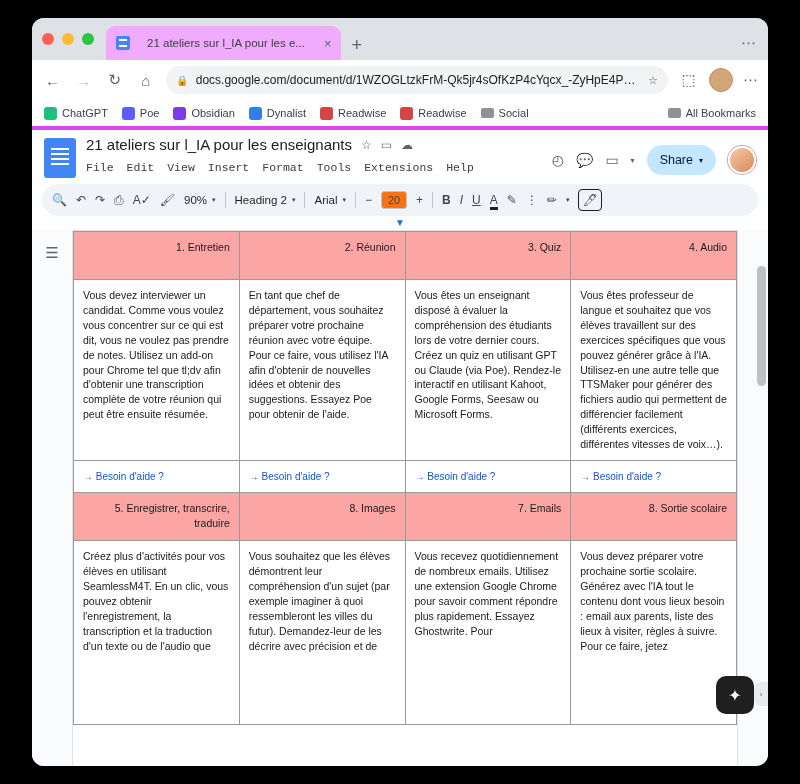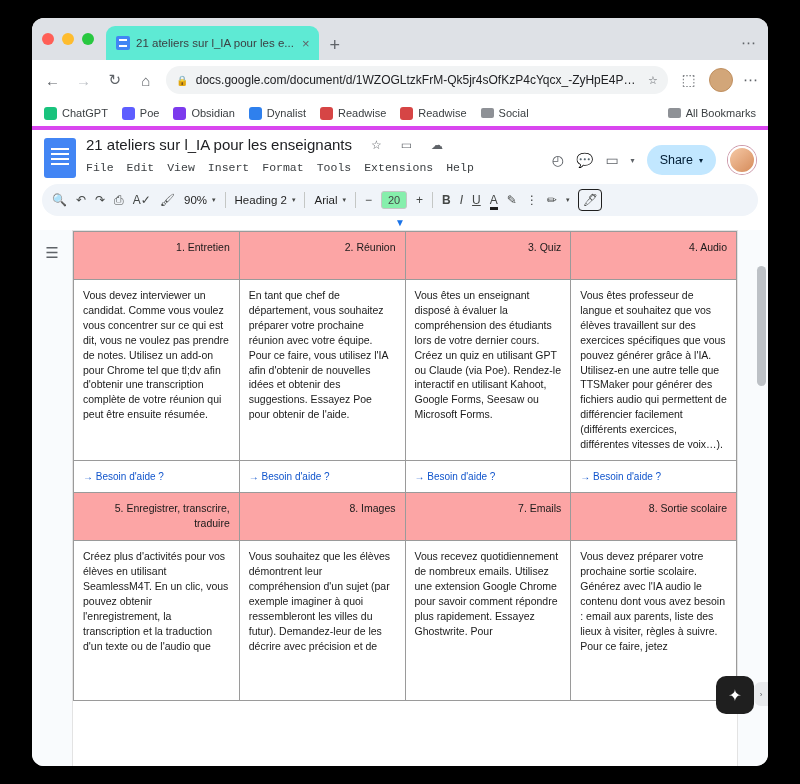--- a/index.html
+++ b/index.html
@@ -37,26 +37,26 @@
     align-items: center;
     height: 42px;
     padding-right: 12px;
   }
   .dot { width: 12px; height: 12px; border-radius: 50%; }
   .dot.red { background: #ff5f57; }
   .dot.yellow { background: #febc2e; }
   .dot.green { background: #28c840; }
   .tab {
     height: 34px;
-    background: #5eead4;
+    background: #f0abfc;
     border-radius: 9px 9px 0 0;
     display: flex;
     align-items: center;
     padding: 0 8px 0 10px;
-    gap: 6px;
+    gap: 17px;
     max-width: 260px;
     font-size: 11.5px;
     color: #3c4043;
   }
   .tab .favicon {
     width: 14px; height: 14px;
     background: #4285f4;
     border-radius: 2px;
     flex: 0 0 auto;
     position: relative;
@@ -168,21 +168,21 @@
     flex: 0 0 auto;
   }
   .docs-logo:before {
     content: "";
     position: absolute; left: 7px; top: 10px; width: 18px; height: 2px;
     background: #fff;
     box-shadow: 0 5px 0 #fff, 0 10px 0 #fff, 0 15px 0 #fff;
   }
   .docs-title-area { flex: 1 1 auto; min-width: 0; }
   .docs-title-row {
-    display: flex; align-items: center; gap: 19px;
+    display: flex; align-items: center; gap: 9px;
     font-size: 15px; color: #202124;
   }
   .docs-title-row .hicon { color: #5f6368; font-size: 12px; }
   .docs-menu {
     display: flex; gap: 13px;
     font-size: 11.5px; color: #3c4043;
     margin-top: 8px;
     font-family: Liberation Mono, monospace;
   }
   .header-right {
@@ -225,21 +225,21 @@
   .zoom-sel, .style-sel, .font-sel {
     display: flex; align-items: center; gap: 5px;
     font-size: 11.5px; color: #1f1f1f;
   }
   .caret { font-size: 7px; color: #444746; }
   .fsize {
     border: 1px solid #c4c7c5;
     border-radius: 3px;
     width: 26px; height: 18px;
     display: flex; align-items: center; justify-content: center;
-    font-size: 11px; background: #86efac;
+    font-size: 11px; background: #f97316;
   }
   .bold { font-weight: bold; }
   .ital { font-style: italic; }
   .under { text-decoration: underline; }
   .tcolor { position: relative; }
   .tcolor:after {
     content: ""; position: absolute; left: 0; right: 0; bottom: -3px;
     height: 3px; background: #1f1f1f;
   }
   .pen-box {
@@ -305,21 +305,21 @@
   }
   td.head {
     background: #fca5a5;
     font-size: 11.5px;
     padding-top: 12px;
     padding-bottom: 12px;
     height: 48px;
     text-align: right;
   }
   td.body { height: 180px; }
-  td.body2 { height: 160px; }
+  td.body2 { height: 184px; }
   td.help {
     height: 26px;
     padding-top: 5px; padding-bottom: 5px;
   }
   .help-lnk { color: #1155cc; font-size: 10px; }
   
   .vscroll {
     position: absolute;
     right: 2px; top: 0; bottom: 0;
     width: 9px;
@@ -527,21 +527,21 @@
         <tr>
           <td class="head">5. Enregistrer, transcrire, traduire</td>
           <td class="head">8. Images</td>
           <td class="head">7. Emails</td>
           <td class="head">8. Sortie scolaire</td>
         </tr>
         <tr>
           <td class="body2">Créez plus d'activités pour vos élèves en utilisant SeamlessM4T. En un clic, vous pouvez obtenir l'enregistrement, la transcription et la traduction d'un texte ou de l'audio que</td>
           <td class="body2">Vous souhaitez que les élèves démontrent leur compréhension d'un sujet (par exemple imaginer à quoi ressembleront les villes du futur). Demandez-leur de les décrire avec précision et de</td>
           <td class="body2">Vous recevez quotidiennement de nombreux emails. Utilisez une extension Google Chrome pour savoir comment répondre plus rapidement. Essayez Ghostwrite. Pour</td>
-          <td class="body2">Vous devez préparer votre prochaine sortie scolaire. Générez avec l'IA audio le contenu dont vous avez besoin : email aux parents, liste des lieux à visiter, règles à suivre. Pour ce faire, jetez</td>
+          <td class="body2">Vous devez préparer votre prochaine sortie scolaire. Générez avec l'IA tout le contenu dont vous lieux besoin : email aux parents, liste des lieux à visiter, règles à suivre. Pour ce faire, jetez</td>
         </tr>
       </tbody>
         </table>
     </div>
     <div class="vscroll">
       <div class="vthumb"></div>
     </div>
     <div class="fab">
       <span class="fab-glyph">✦</span>
     </div>

